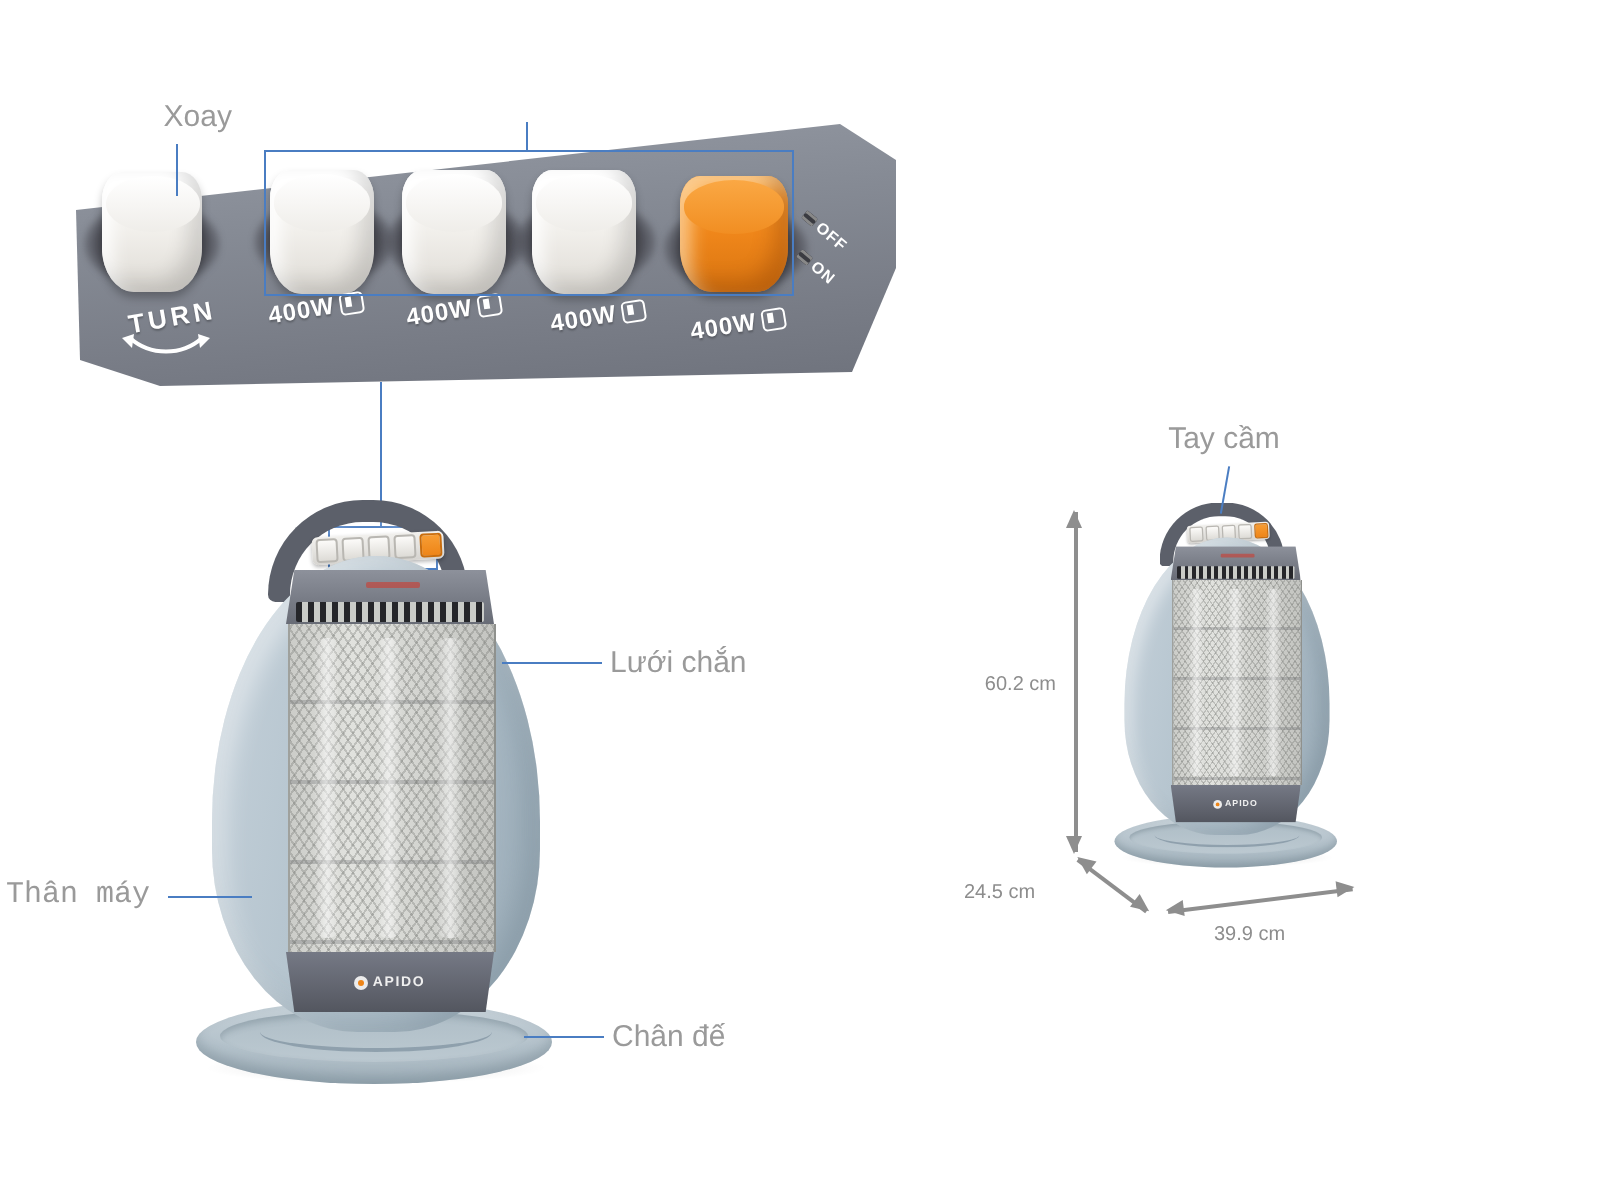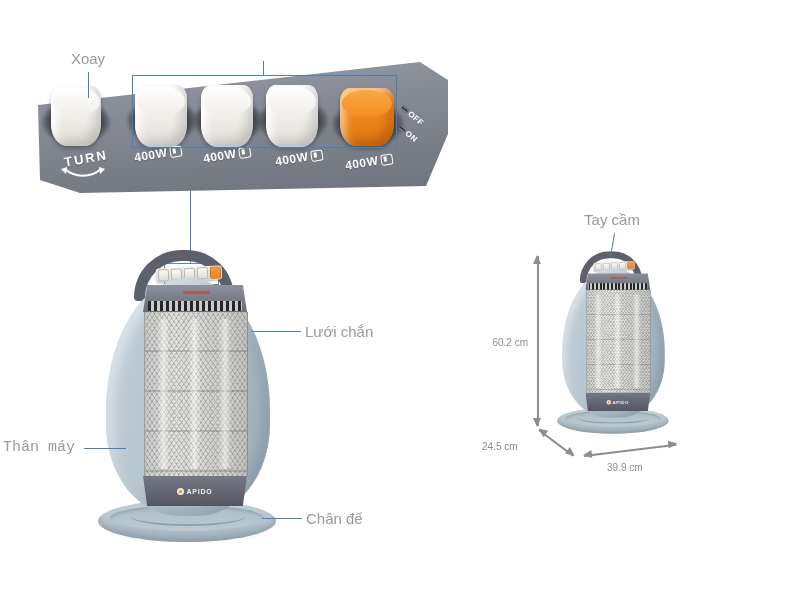--- a/index.html
+++ b/index.html
@@ -149,21 +149,21 @@
     <div class="onoff" style="left:371px;top:59px;">
       <span class="sym"></span>
       <span>OFF</span>
     </div>
     <div class="onoff" style="left:369px;top:77px;">
       <span class="sym"></span>
       <span>ON</span>
     </div>
   </div>
 
-  <div class="callout" style="left:60px;top:50px;width:56px;text-align:center;">Xoay</div>
+  <div class="callout" style="left:60px;top:50px;width:56px;text-align:right;">Xoay</div>
   <div class="bline-v" style="left:88px;top:72px;height:26px;"></div>
 
   <div class="bline-v" style="left:263px;top:61px;height:14px;"></div>
   <div class="brect" style="left:132px;top:75px;width:263px;height:71px;"></div>
 
   <div class="bline-v" style="left:190px;top:191px;height:73px;"></div>
   <div class="brect" style="left:164px;top:263px;width:53px;height:20px;"></div>
 
   <div class="heater" style="left:96px;top:248px;">
     <div class="h-shadow"></div>

